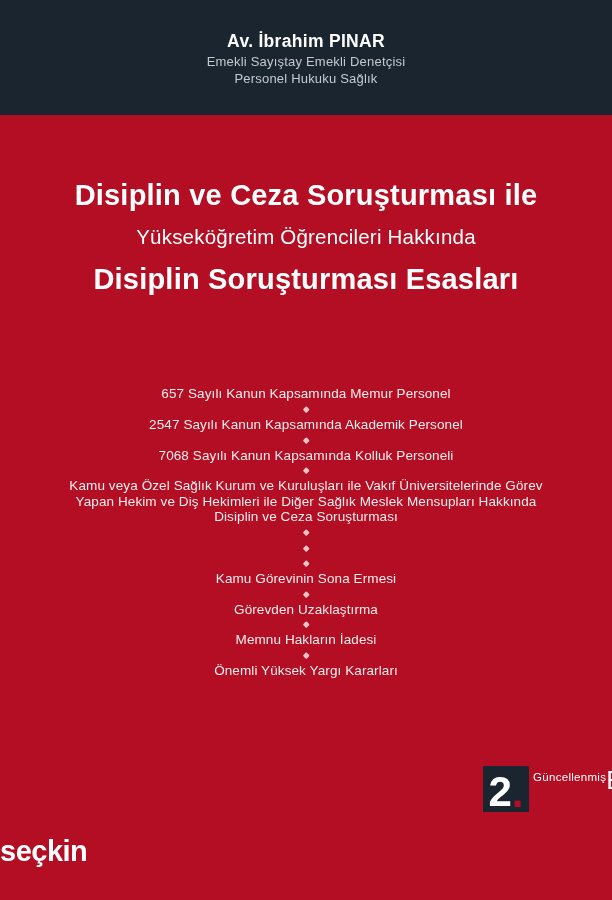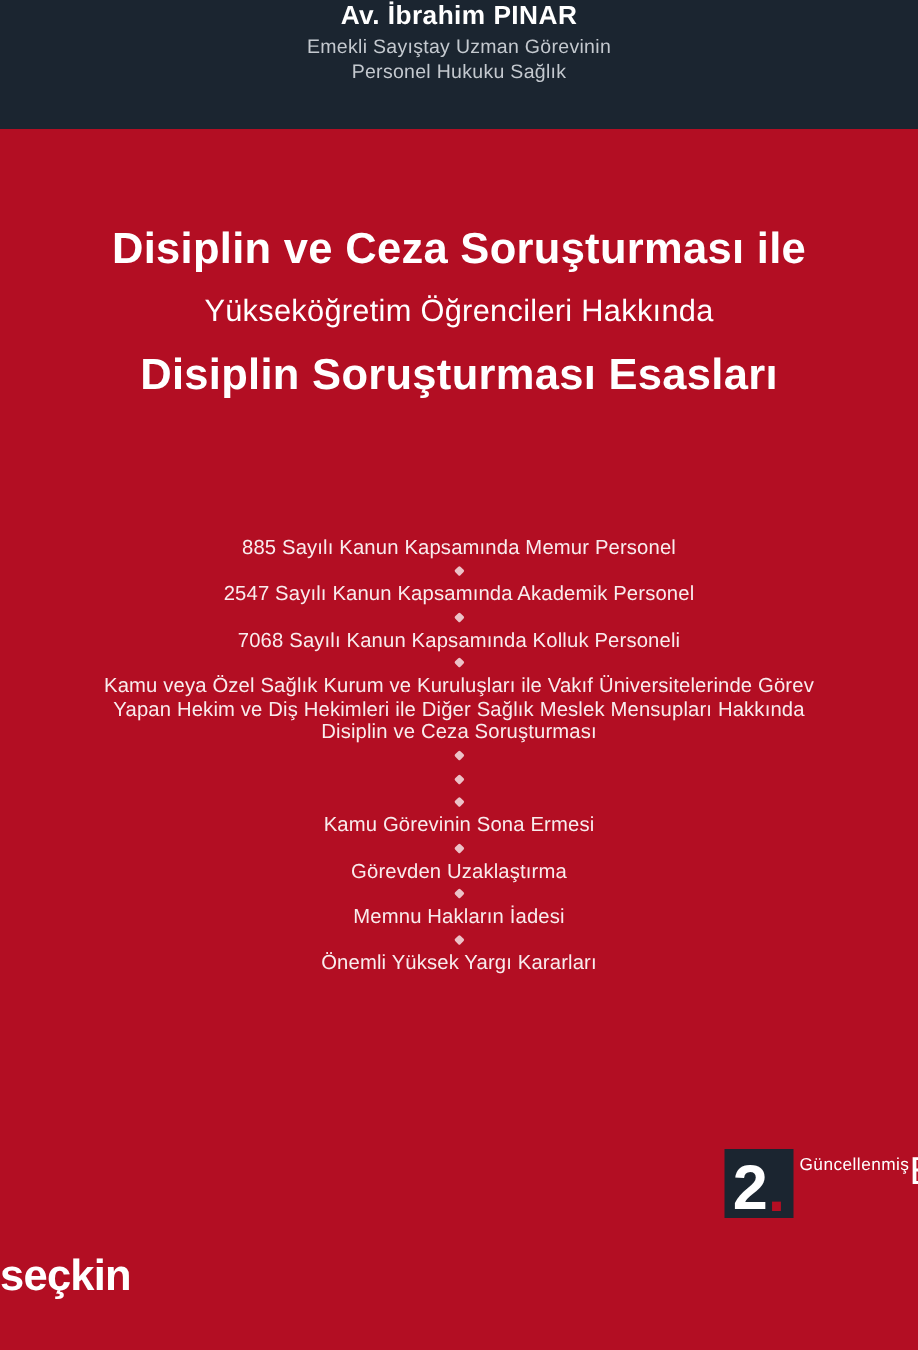--- a/index.html
+++ b/index.html
@@ -16,23 +16,24 @@
   .cover{
     position:relative;
     width:612px;
     height:900px;
     margin:0 auto;
     background:var(--red);
     overflow:hidden;
   }
   
   .band-top{
-    height:86px;
+    height:115px;
     background:var(--navy);
     text-align:center;
+    padding-top:31px;
   }
   .author-name{
     color:var(--white);
     font-size:17.5px;
     line-height:20px;
     font-weight:700;
     letter-spacing:.3px;
     margin-bottom:2px;
   }
   .author-sub{
@@ -153,34 +154,34 @@
     letter-spacing:-.5px;
   }
 </style>
 </head>
 <body>
 
 <div class="cover">
 
   <header class="band-top">
     <div class="author-name">Av. İbrahim PINAR</div>
-    <div class="author-sub">Emekli Sayıştay Uzman Görevinin</div>
+    <div class="author-sub">Emekli Sayıştay Emekli Denetçisi</div>
     <div class="author-sub">Personel Hukuku Sağlık</div>
   </header>
 
   <main class="band-red">
 
     <section class="title-block">
       <div class="t-main">Disiplin ve Ceza Soruşturması ile</div>
       <div class="t-sub">Yükseköğretim Öğrencileri Hakkında</div>
       <div class="t-main">Disiplin Soruşturması Esasları</div>
     </section>
 
     <section class="topics">
-        <div class="topic">885 Sayılı Kanun Kapsamında Memur Personel</div>
+        <div class="topic">657 Sayılı Kanun Kapsamında Memur Personel</div>
         <div class="sep">
           <span class="diamond"></span>
         </div>
         <div class="topic">2547 Sayılı Kanun Kapsamında Akademik Personel</div>
         <div class="sep">
           <span class="diamond"></span>
         </div>
         <div class="topic">7068 Sayılı Kanun Kapsamında Kolluk Personeli</div>
         <div class="sep">
           <span class="diamond"></span>

